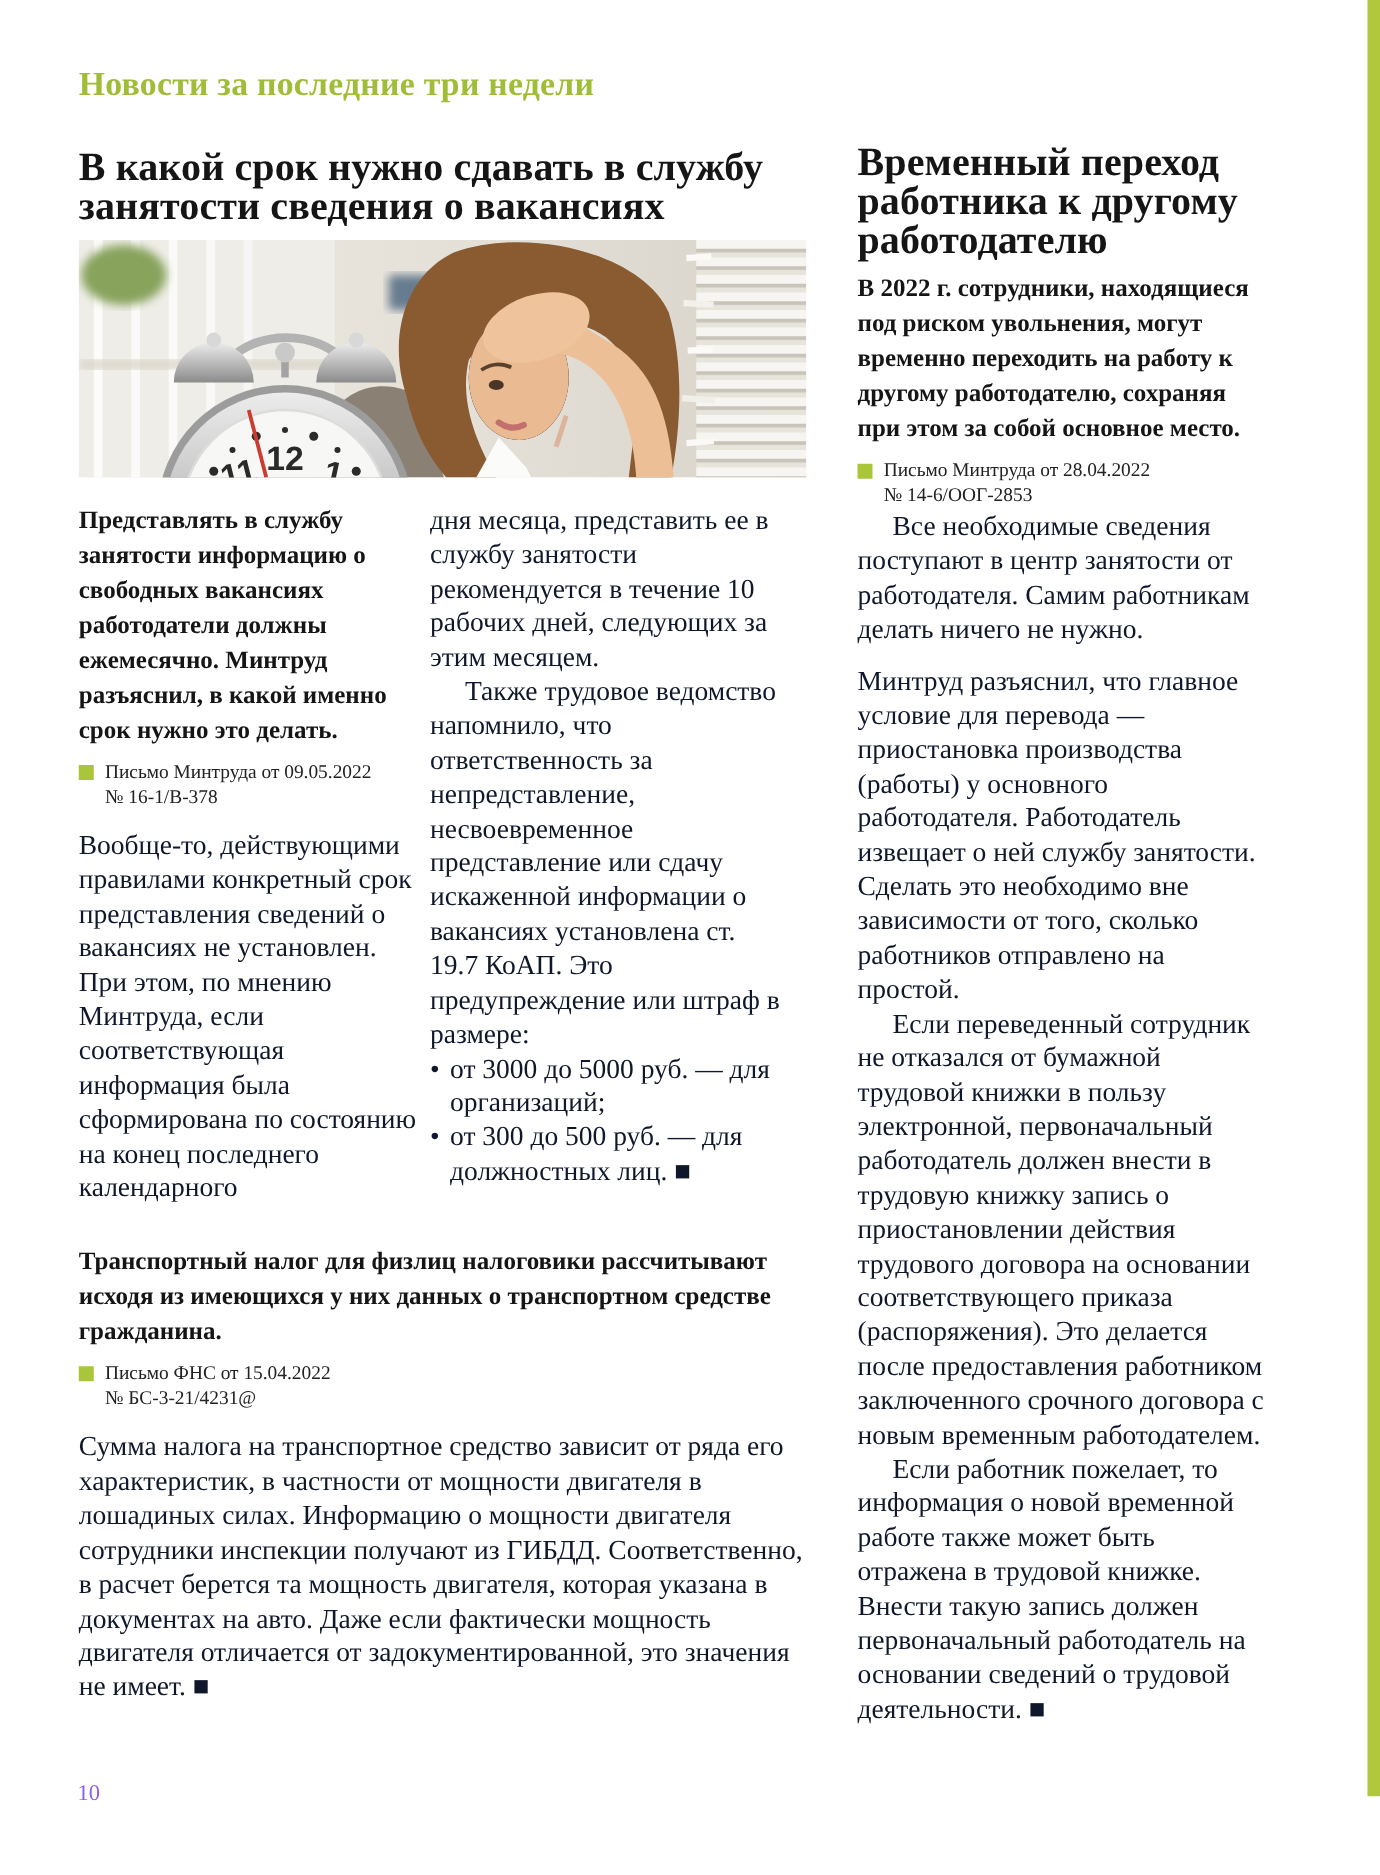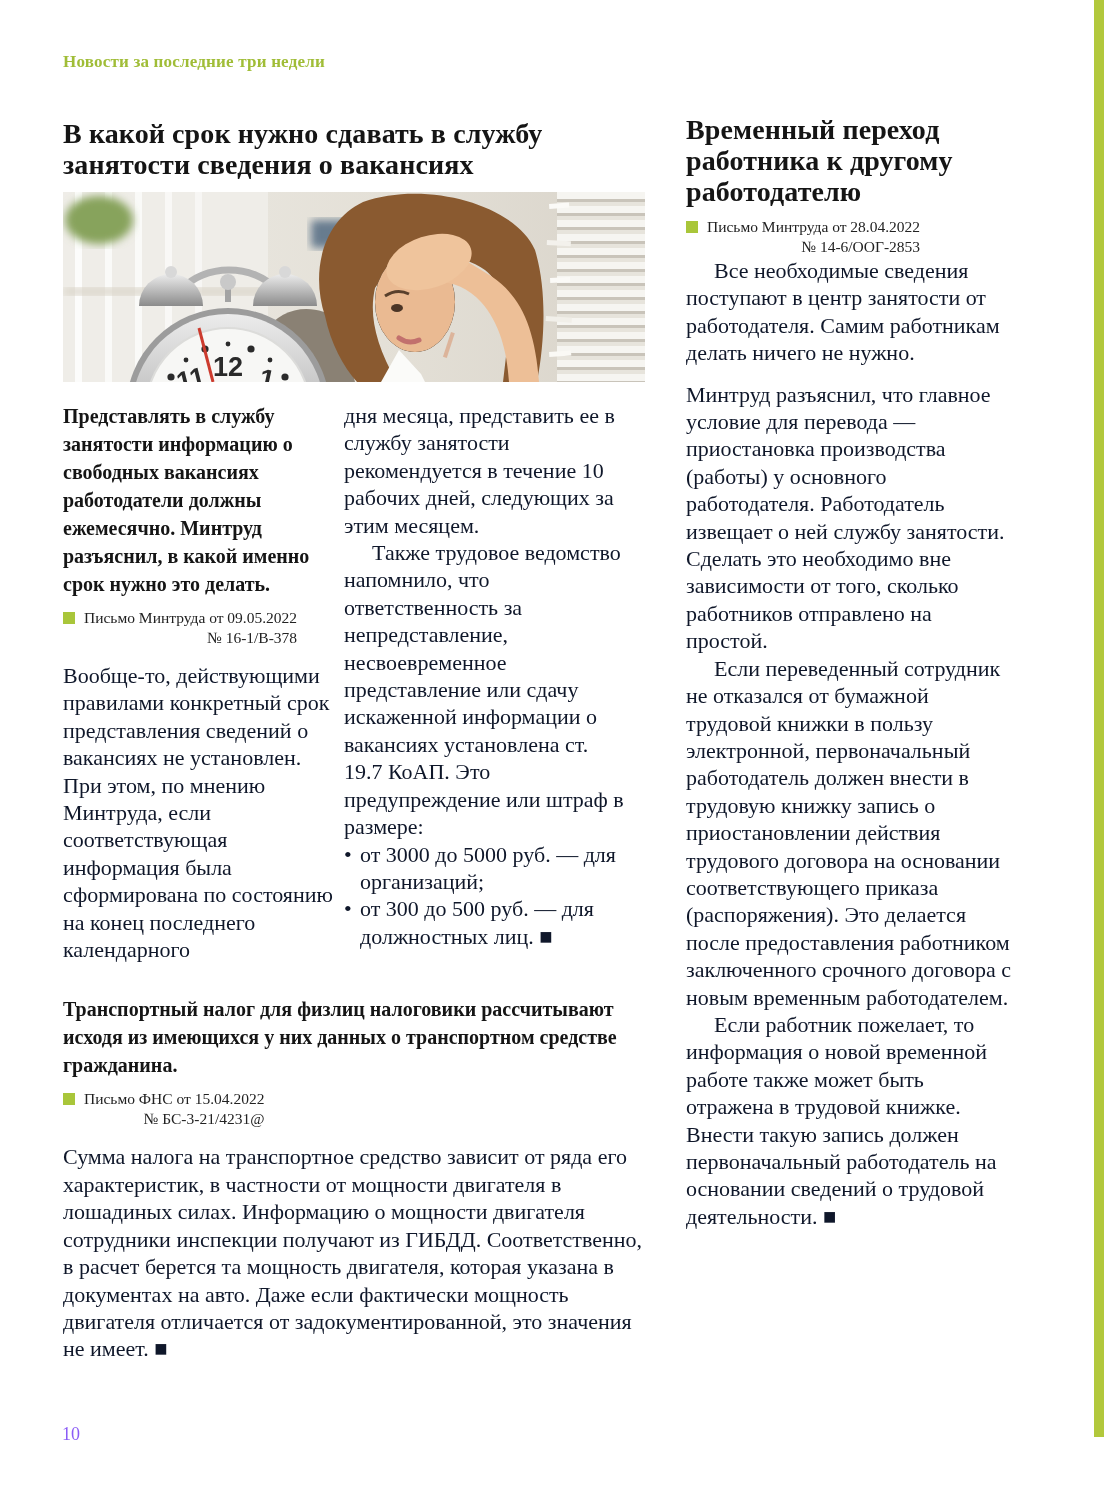--- a/index.html
+++ b/index.html
@@ -7,39 +7,39 @@
     width:1104px;height:1500px;position:relative;background:#ffffff;
     font-family:"Liberation Serif","DejaVu Serif",serif;
     color:#1b1b1b;overflow:hidden;
   }
   .accent-stripe{
     position:absolute;top:0;right:0;width:10px;height:1437px;
     background:#b2c83c;
   }
   .kicker{
     position:absolute;left:63px;top:52px;width:600px;
-    font-size:17px;font-weight:bold;color:#a0bd37;letter-spacing:.2px;
+    font-size:27px;font-weight:bold;color:#a0bd37;letter-spacing:.2px;
   }
   .left-col{position:absolute;left:63px;top:118px;width:582px;}
   .right-col{position:absolute;left:686px;top:114px;width:326px;}
 
   .headline{
-    font-size:28px;line-height:31px;font-weight:bold;color:#151515;
+    font-size:32px;line-height:31px;font-weight:bold;color:#151515;
     margin:0 0 12px 0;letter-spacing:.1px;
   }
   .photo{width:582px;height:190px;display:block;margin:2px 0 20px 0;}
 
   .twocol{display:flex;}
   .subcol-a{width:281px;}
   .subcol-b{width:286px;}
 
   .lead{
     font-size:20px;line-height:28px;font-weight:bold;color:#151515;margin:0;
   }
-  .source{display:flex;margin:10px 0 0 0;text-align:right;}
+  .source{display:flex;margin:10px 0 0 0;}
   .source .sq{
     flex:0 0 auto;width:12px;height:12px;background:#a9c63a;margin:4px 9px 0 0;
   }
   .source .src-text{font-size:15.5px;line-height:20px;color:#222;}
   .body-p{
     font-size:22px;line-height:27.4px;margin:0;color:#0f172a;
   }
   .subcol-a .body-p{margin-top:14px;}
   .indent{text-indent:28px;}
   .mt12{margin-top:12px;}
@@ -193,20 +193,21 @@
         <div>Письмо ФНС от 15.04.2022</div>
         <div>№ БС-3-21/4231@</div>
       </span>
     </div>
     <p class="body-p">Сумма налога на транспортное средство зависит от ряда его характеристик, в частности от мощности двигателя в лошадиных силах. Информацию о мощности двигателя сотрудники инспекции получают из ГИБДД. Соответственно, в расчет берется та мощность двигателя, которая указана в документах на авто. Даже если фактически мощность двигателя отличается от задокументированной, это значения не имеет. ■</p>
   </div>
 </div>
 
 <div class="right-col">
   <h1 class="headline">Временный переход работника к другому работодателю</h1>
+  <p class="lead">В 2022 г. сотрудники, находящиеся под риском увольнения, могут временно переходить на работу к другому работодателю, сохраняя при этом за собой основное место.</p>
   <div class="source">
     <span class="sq"></span>
     <span class="src-text">
       <div>Письмо Минтруда от 28.04.2022</div>
       <div>№ 14-6/ООГ-2853</div>
     </span>
   </div>
   <p class="body-p indent">Все необходимые сведения поступают в центр занятости от работодателя. Самим работникам делать ничего не нужно.</p>
   <p class="body-p first-p mt12">Минтруд разъяснил, что главное условие для перевода — приостановка производства (работы) у основного работодателя. Работодатель извещает о ней службу занятости. Сделать это необходимо вне зависимости от того, сколько работников отправлено на простой.</p>
   <p class="body-p indent">Если переведенный сотрудник не отказался от бумажной трудовой книжки в пользу электронной, первоначальный работодатель должен внести в трудовую книжку запись о приостановлении действия трудового договора на основании соответствующего приказа (распоряжения). Это делается после предоставления работником заключенного срочного договора с новым временным работодателем.</p>

